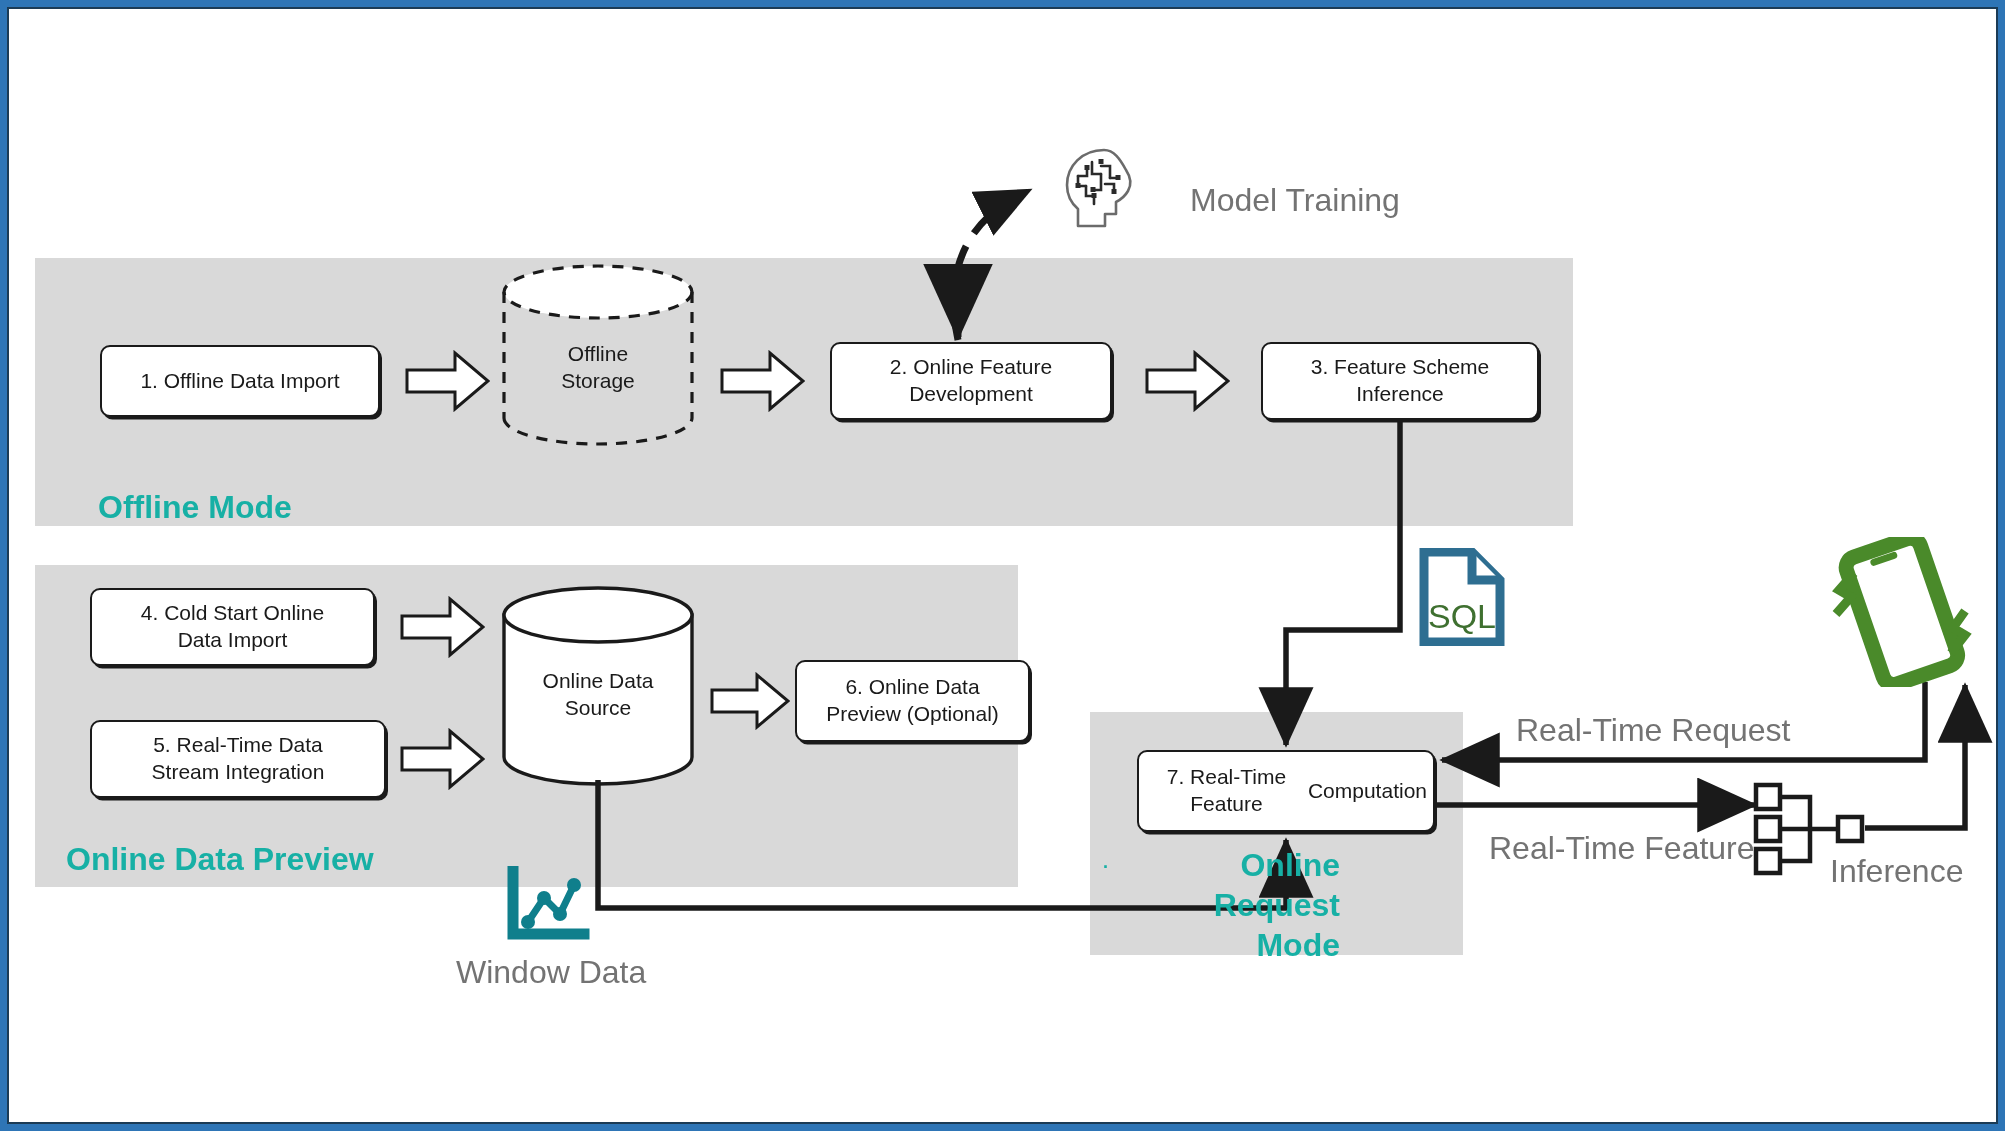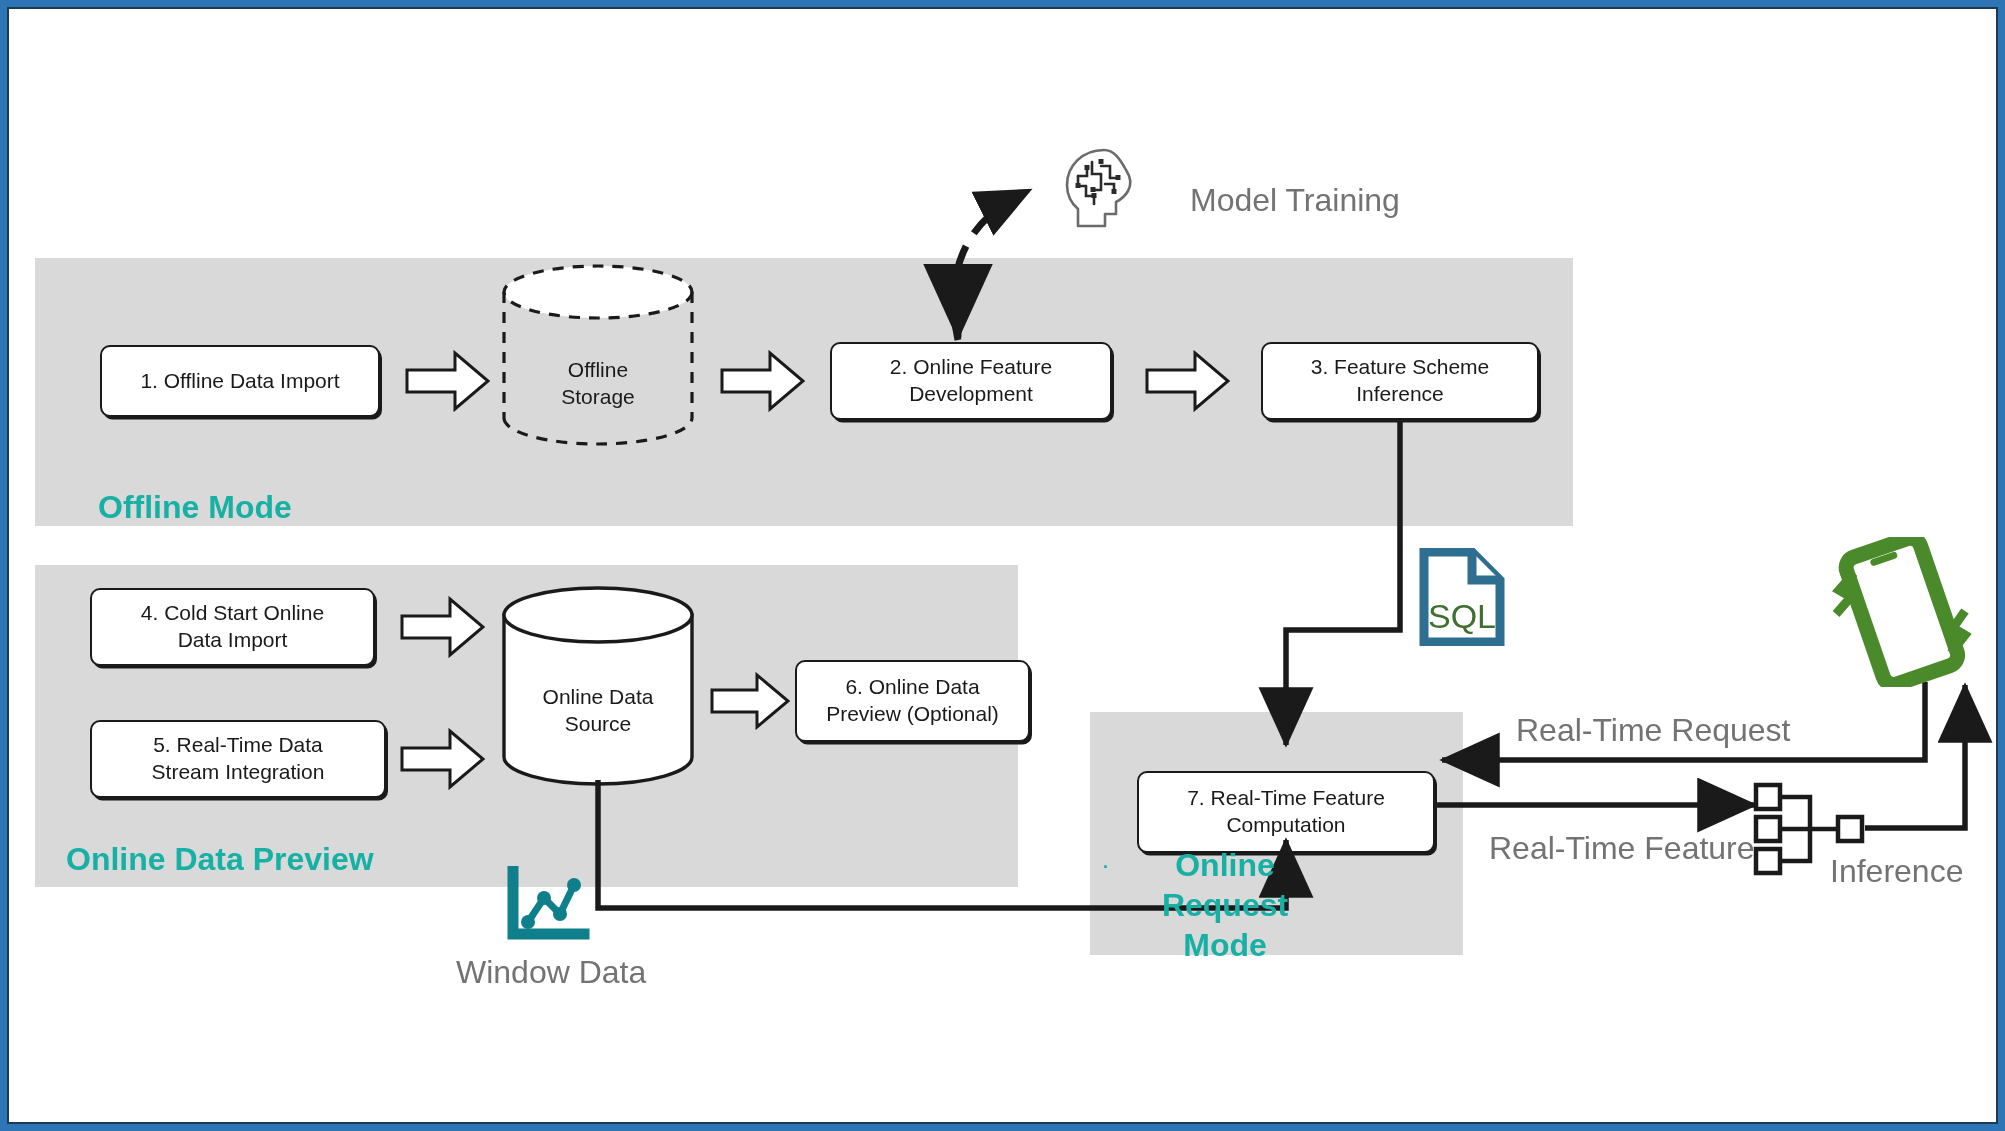--- a/index.html
+++ b/index.html
@@ -58,21 +58,21 @@
 
   
   .cyl{
     position:absolute;
     z-index:4;
   }
   .cyl svg{display:block;}
   .cyl .cyl-label{
     position:absolute;left:0;right:0;
     text-align:center;
-    font-size:21px;color:#1a1a1a;line-height:1.3;margin-top:16px;
+    font-size:21px;color:#1a1a1a;line-height:1.3;
   }
 
   
   .barrow{position:absolute;z-index:5;}
   .barrow svg{display:block;}
 
   
   .connectors{
     position:absolute;left:0;top:0;width:1985px;height:1111px;
     z-index:6;pointer-events:none;
@@ -87,21 +87,21 @@
     z-index:8;
   }
   .mode-lbl{
     position:absolute;
     font-weight:bold;
     color:#17b0a5;
     font-size:32px;
     z-index:8;
     line-height:1.25;
   }
-  .mode-lbl.center{text-align:center;}
+  .mode-lbl.center{text-align:right;}
 
   
   .icon{position:absolute;z-index:9;text-align:right;}
   .icon svg{display:block;}
 </style>
 </head>
 <body>
 
 <div id="frame">
 
@@ -133,21 +133,21 @@
     <div class="pbox" style="left:80px;top:710px;width:296px;height:78px;flex-direction:column;">
       <span>5. Real-Time Data</span>
       <span>Stream Integration</span>
     </div>
 
     <div class="pbox" style="left:785px;top:650px;width:235px;height:82px;flex-direction:column;">
       <span>6. Online Data</span>
       <span>Preview (Optional)</span>
     </div>
 
-    <div class="pbox" style="left:1127px;top:740px;width:298px;height:82px;flex-direction:column;margin-top:21px;">
+    <div class="pbox" style="left:1127px;top:740px;width:298px;height:82px;flex-direction:row;">
       <span>7. Real-Time Feature</span>
       <span>Computation</span>
     </div>
 
     <div class="cyl" style="left:489px;top:252px;width:198px;height:186px;">
       <svg width="198" height="186" viewBox="0 0 198 186">
         <ellipse cx="99" cy="30" rx="94" ry="26" fill="#ffffff" stroke="#1a1a1a" stroke-width="3.2" stroke-dasharray="11,9"></ellipse>
         <path d="M5,30 L5,156" fill="none" stroke="#1a1a1a" stroke-width="3.2" stroke-dasharray="11,9"></path>
         <path d="M193,30 L193,156" fill="none" stroke="#1a1a1a" stroke-width="3.2" stroke-dasharray="11,9"></path>
         <path d="M5,156 A94,26 0 0 0 193,156" fill="none" stroke="#1a1a1a" stroke-width="3.2" stroke-dasharray="11,9"></path>

